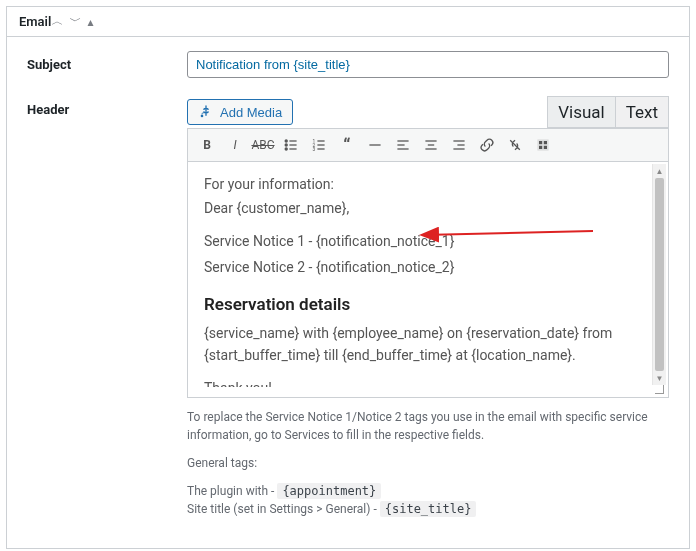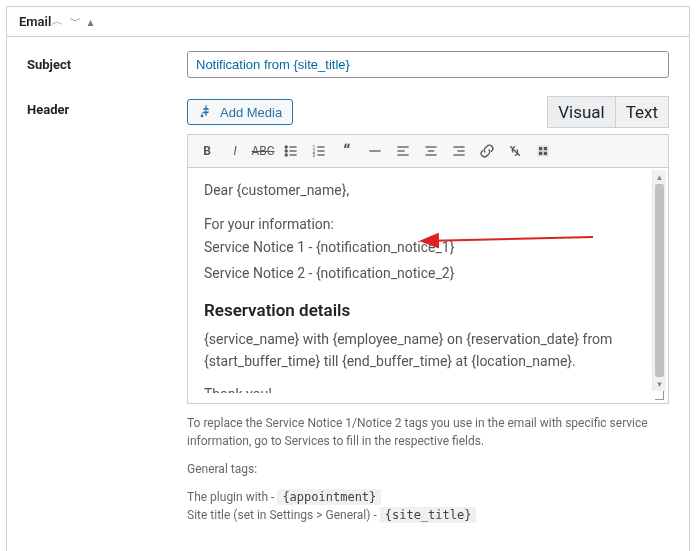--- a/index.html
+++ b/index.html
@@ -7,21 +7,21 @@
   .panel { border: 1px solid #ccd0d4; margin: 6px; }
   .panel-header { display: flex; align-items: center; justify-content: flex-start; padding: 6px 12px; border-bottom: 1px solid #ccd0d4; }
   .panel-title { font-weight: 600; font-size: 13px; }
   .panel-actions { display: flex; gap: 6px; align-items: center; }
   .panel-actions span { color: #787c82; cursor: pointer; font-size: 12px; }
   .panel-body { padding: 14px 20px 12px 20px; }
   .row { display: flex; align-items: flex-start; margin-bottom: 18px; }
   .row .label { width: 160px; padding-top: 6px; font-weight: 700; font-size: 13px; }
   .row .field { flex: 1; }
   .text-input { width: 100%; padding: 5px 8px; border: 1px solid #8c8f94; border-radius: 3px; font-size: 13px; color: #0369a1; background: #fff; }
-  .top-row { display: flex; justify-content: space-between; align-items: center; margin-bottom: 6px; }
+  .top-row { display: flex; justify-content: space-between; align-items: center; }
   .add-media { display: inline-flex; align-items: center; gap: 6px; border: 1px solid #2271b1; color: #2271b1; background: #f6f7f7; padding: 4px 10px; border-radius: 3px; font-size: 13px; cursor: pointer; }
   .add-media svg { width: 16px; height: 16px; fill: #2271b1; }
   .tabs { display: flex; }
   .tab { padding: 5px 10px; border: 1px solid #ccd0d4; font-size: 17px; background: #f0f0f1; cursor: pointer; }
   .tab.active { background: #eceeef; }
   .tab:first-child { border-right: none; }
   .editor { border: 1px solid #ccd0d4; }
   .toolbar { display: flex; gap: 2px; padding: 4px 6px; border-bottom: 1px solid #ccd0d4; background: #f6f7f7; }
   .tbtn { width: 26px; height: 24px; display: inline-flex; align-items: center; justify-content: center; color: #555; font-size: 12px; border-radius: 2px; }
   .tbtn svg { width: 16px; height: 16px; stroke: #555; fill: none; stroke-width: 1.6; }
@@ -153,22 +153,22 @@
                   <rect x="5" y="5" width="4" height="4" fill="#555" stroke="none"></rect>
                   <rect x="11" y="5" width="4" height="4" fill="#555" stroke="none"></rect>
                   <rect x="5" y="11" width="4" height="4" fill="#555" stroke="none"></rect>
                   <rect x="11" y="11" width="4" height="4" fill="#555" stroke="none"></rect>
                 </svg>
               </span>
           </div>
 
           <div class="editor-area">
             <div class="editor-content">
+              <p style="margin-bottom:2px;">For your information:</p>
               <p>Dear {customer_name},</p>
-              <p style="margin-bottom:2px;">For your information:</p>
               <p style="margin-bottom:4px;">Service Notice 1 - {notification_notice_1}</p>
               <p>Service Notice 2 - {notification_notice_2}</p>
               <h3>Reservation details</h3>
               <p>{service_name} with {employee_name} on {reservation_date} from {start_buffer_time} till {end_buffer_time} at {location_name}.</p>
               <p>Thank you!</p>
 
               <svg class="arrow-svg" width="190" height="20">
                 <defs>
                     <marker id="ah" markerWidth="10" markerHeight="8" refX="2" refY="4" orient="auto">
                       <path d="M10 0 L0 4 L10 8 z" fill="#d22"></path>

